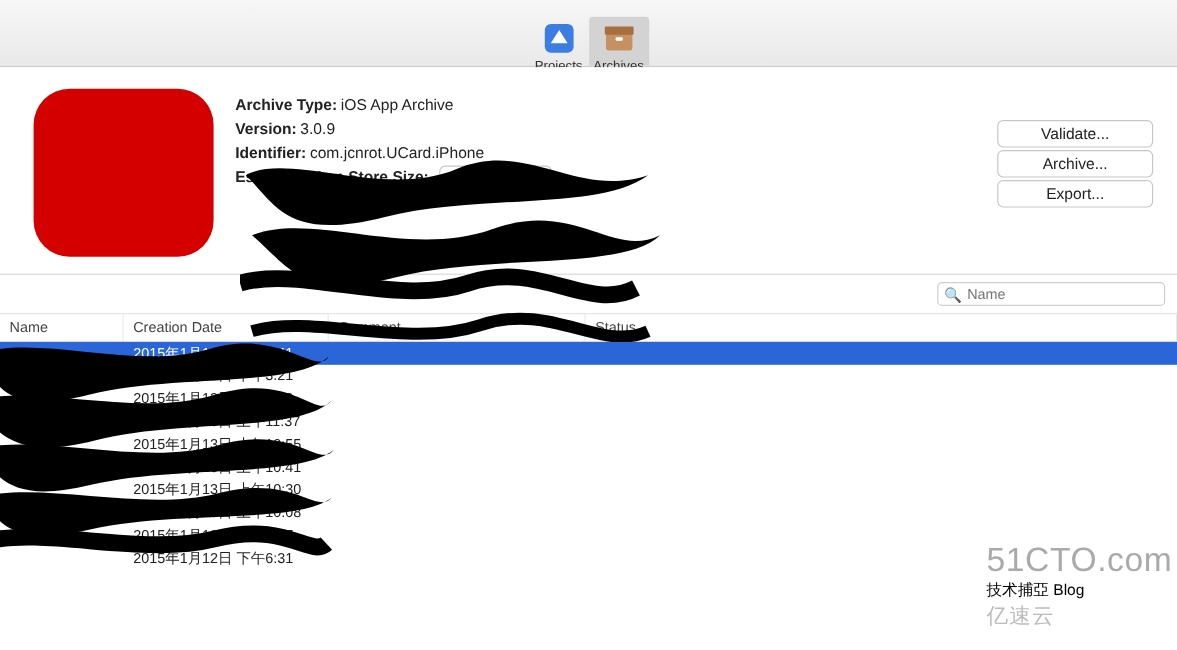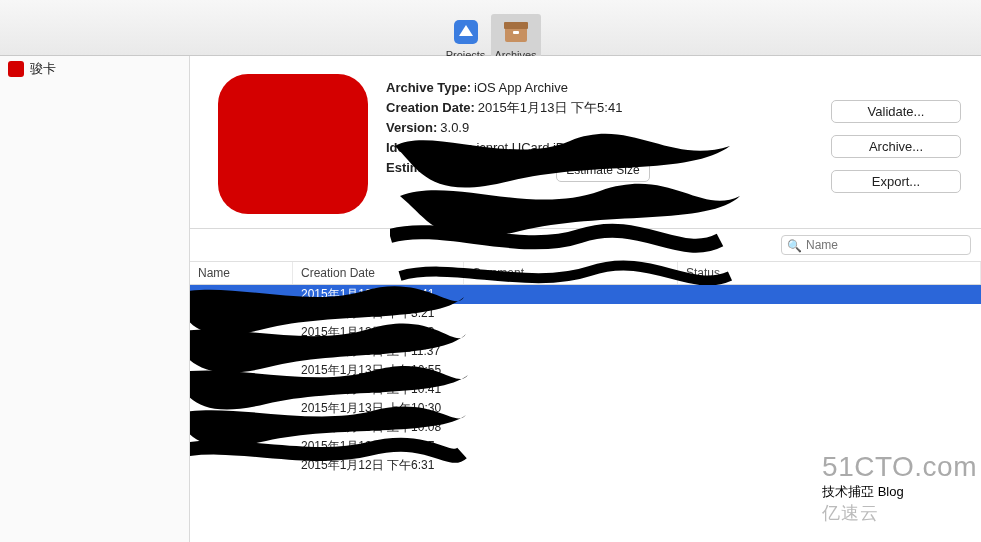--- a/index.html
+++ b/index.html
@@ -13,21 +13,21 @@
 .sidebar { width:190px; background:#fafafa; border-right:1px solid #d9d9d9;}
 .sb-item { display:flex; align-items:center; gap:6px; padding:4px 8px; font-size:13px;}
 .sb-icon { width:16px; height:16px; background:#d40000; border-radius:3px; display:inline-block;}
 .main { flex:1; display:flex; flex-direction:column; background:#fff;justify-content:flex-end;}
 .detail { display:flex; padding:18px 20px 14px 28px; border-bottom:1px solid #d9d9d9; align-items:flex-start; gap:18px; position:relative;}
 .appicon { width:150px; height:140px; border-radius:30px; background:#d40000; position:relative; flex-shrink:0;}
 .scribble1 { position:absolute; left:200px; top:70px; width:360px; height:170px; pointer-events:none;}
 .info { margin-top:4px; font-size:13px; line-height:20px;}
 .info-row { display:flex; gap:3px;}
 .lbl { font-weight:bold;}
-.btns { position:absolute; right:20px; top:44px; display:flex; flex-direction:column; gap:12px;}
+.btns { position:absolute; right:20px; top:44px; display:flex; flex-direction:column; gap:2px;}
 .mac-btn { width:130px; background:#fff; border:1px solid #c7c7c7; border-radius:5px; padding:3px 10px; font-size:13px; text-align:center; cursor:pointer;}
 .est-btn { display:inline-block; background:#fff; border:1px solid #c7c7c7; border-radius:5px; padding:1px 9px; font-size:12px; margin-left:6px; cursor:pointer;}
 .searchbar { padding:6px 10px; border-bottom:1px solid #e0e0e0; display:flex; justify-content:flex-end;}
 .search { width:190px; border:1px solid #cfcfcf; border-radius:4px; padding:2px 6px 2px 24px; font-size:12px; color:#888; background:#fff;}
 .search-wrap{position:relative;}
 .search-icon{position:absolute;left:6px;top:4px;color:#999;font-size:12px;}
 .thead { display:flex; border-bottom:1px solid #d9d9d9; background:#fff; font-size:12px; color:#444;}
 .th { padding:4px 8px; border-right:1px solid #e9e9e9;}
 .th-name{width:103px;}
 .th-date{width:171px; display:flex; justify-content:space-between; align-items:center;}
@@ -67,46 +67,36 @@
             <rect x="2" y="4" width="24" height="7" rx="1" fill="#a56f3f"></rect>
             <rect x="11" y="13" width="6" height="3" rx="1" fill="#fff"></rect>
           </svg>
       </div>
       <div>Archives</div>
     </div>
   </div>
 </div>
 
 <div class="layout">
-  <div class="sidebar">
-    <div class="sb-item">
-      <span class="sb-icon"></span>
-      <span>骏卡</span>
-    </div>
-  </div>
 
   <div class="main">
     <div class="detail">
       <div class="appicon"></div>
       <svg class="scribble1" viewBox="0 0 360 170">
         <path d="M5 20 C 40 0, 120 40, 180 15 S 280 40, 340 20 C 300 50, 200 35, 120 55 S 30 45, 5 20 Z" fill="#000"></path>
         <path d="M10 70 C 60 50, 140 90, 210 65 S 310 90, 350 70 C 320 100, 210 85, 130 105 S 40 95, 10 70 Z" fill="#000"></path>
         <path d="M0 110 C 50 95, 130 130, 190 110 S 290 135, 330 114" stroke="#000" stroke-width="14" fill="none"></path>
         <path d="M10 150 C 60 135, 140 165, 200 145 S 300 168, 340 150" stroke="#000" stroke-width="10" fill="none"></path>
       </svg>
       <div class="info">
         <div class="info-row">
             <span class="lbl">Archive Type:</span> 
             <span>iOS App Archive</span>
           </div>
         <div class="info-row">
-            <span class="lbl">Creation Date:</span> 
-            <span>2015年1月13日 下午5:41</span>
-          </div>
-        <div class="info-row">
             <span class="lbl">Version:</span> 
             <span>3.0.9</span>
           </div>
         <div class="info-row">
             <span class="lbl">Identifier:</span> 
             <span>com.jcnrot.UCard.iPhone</span>
           </div>
         <div class="info-row">
             <span class="lbl">Estimated App Store Size:</span> 
             <span class="est-btn">Estimate Size</span>

